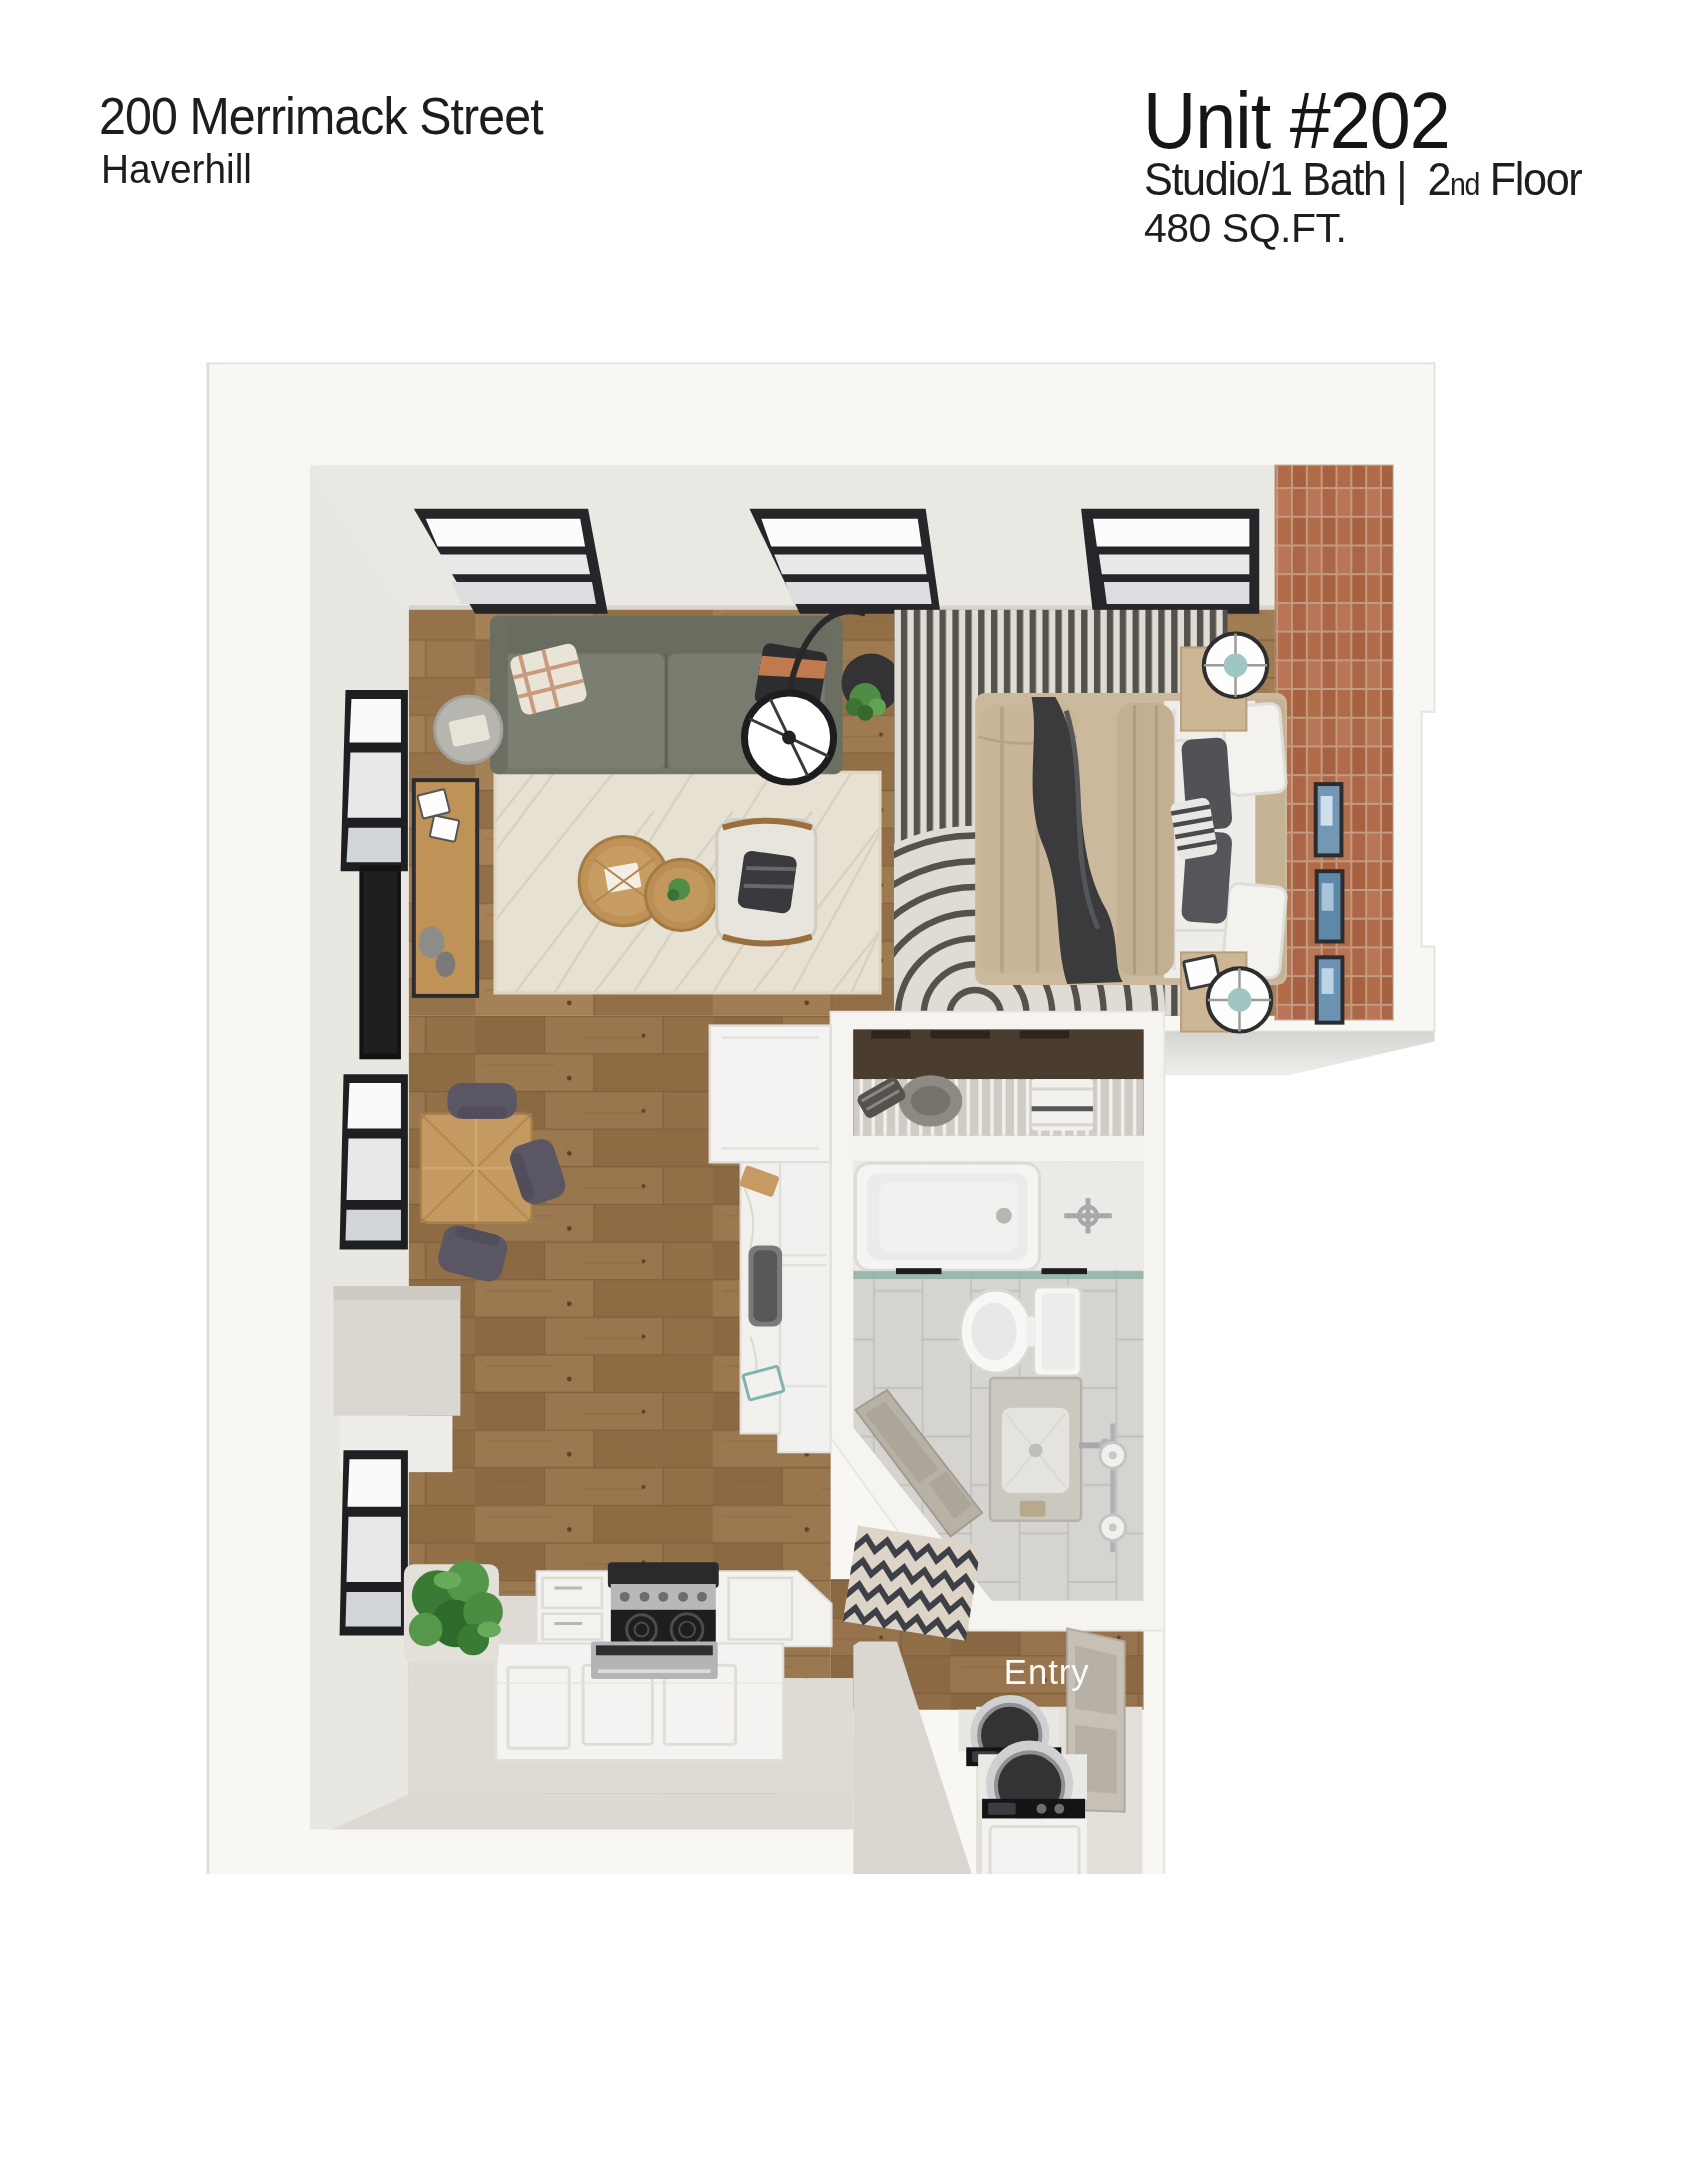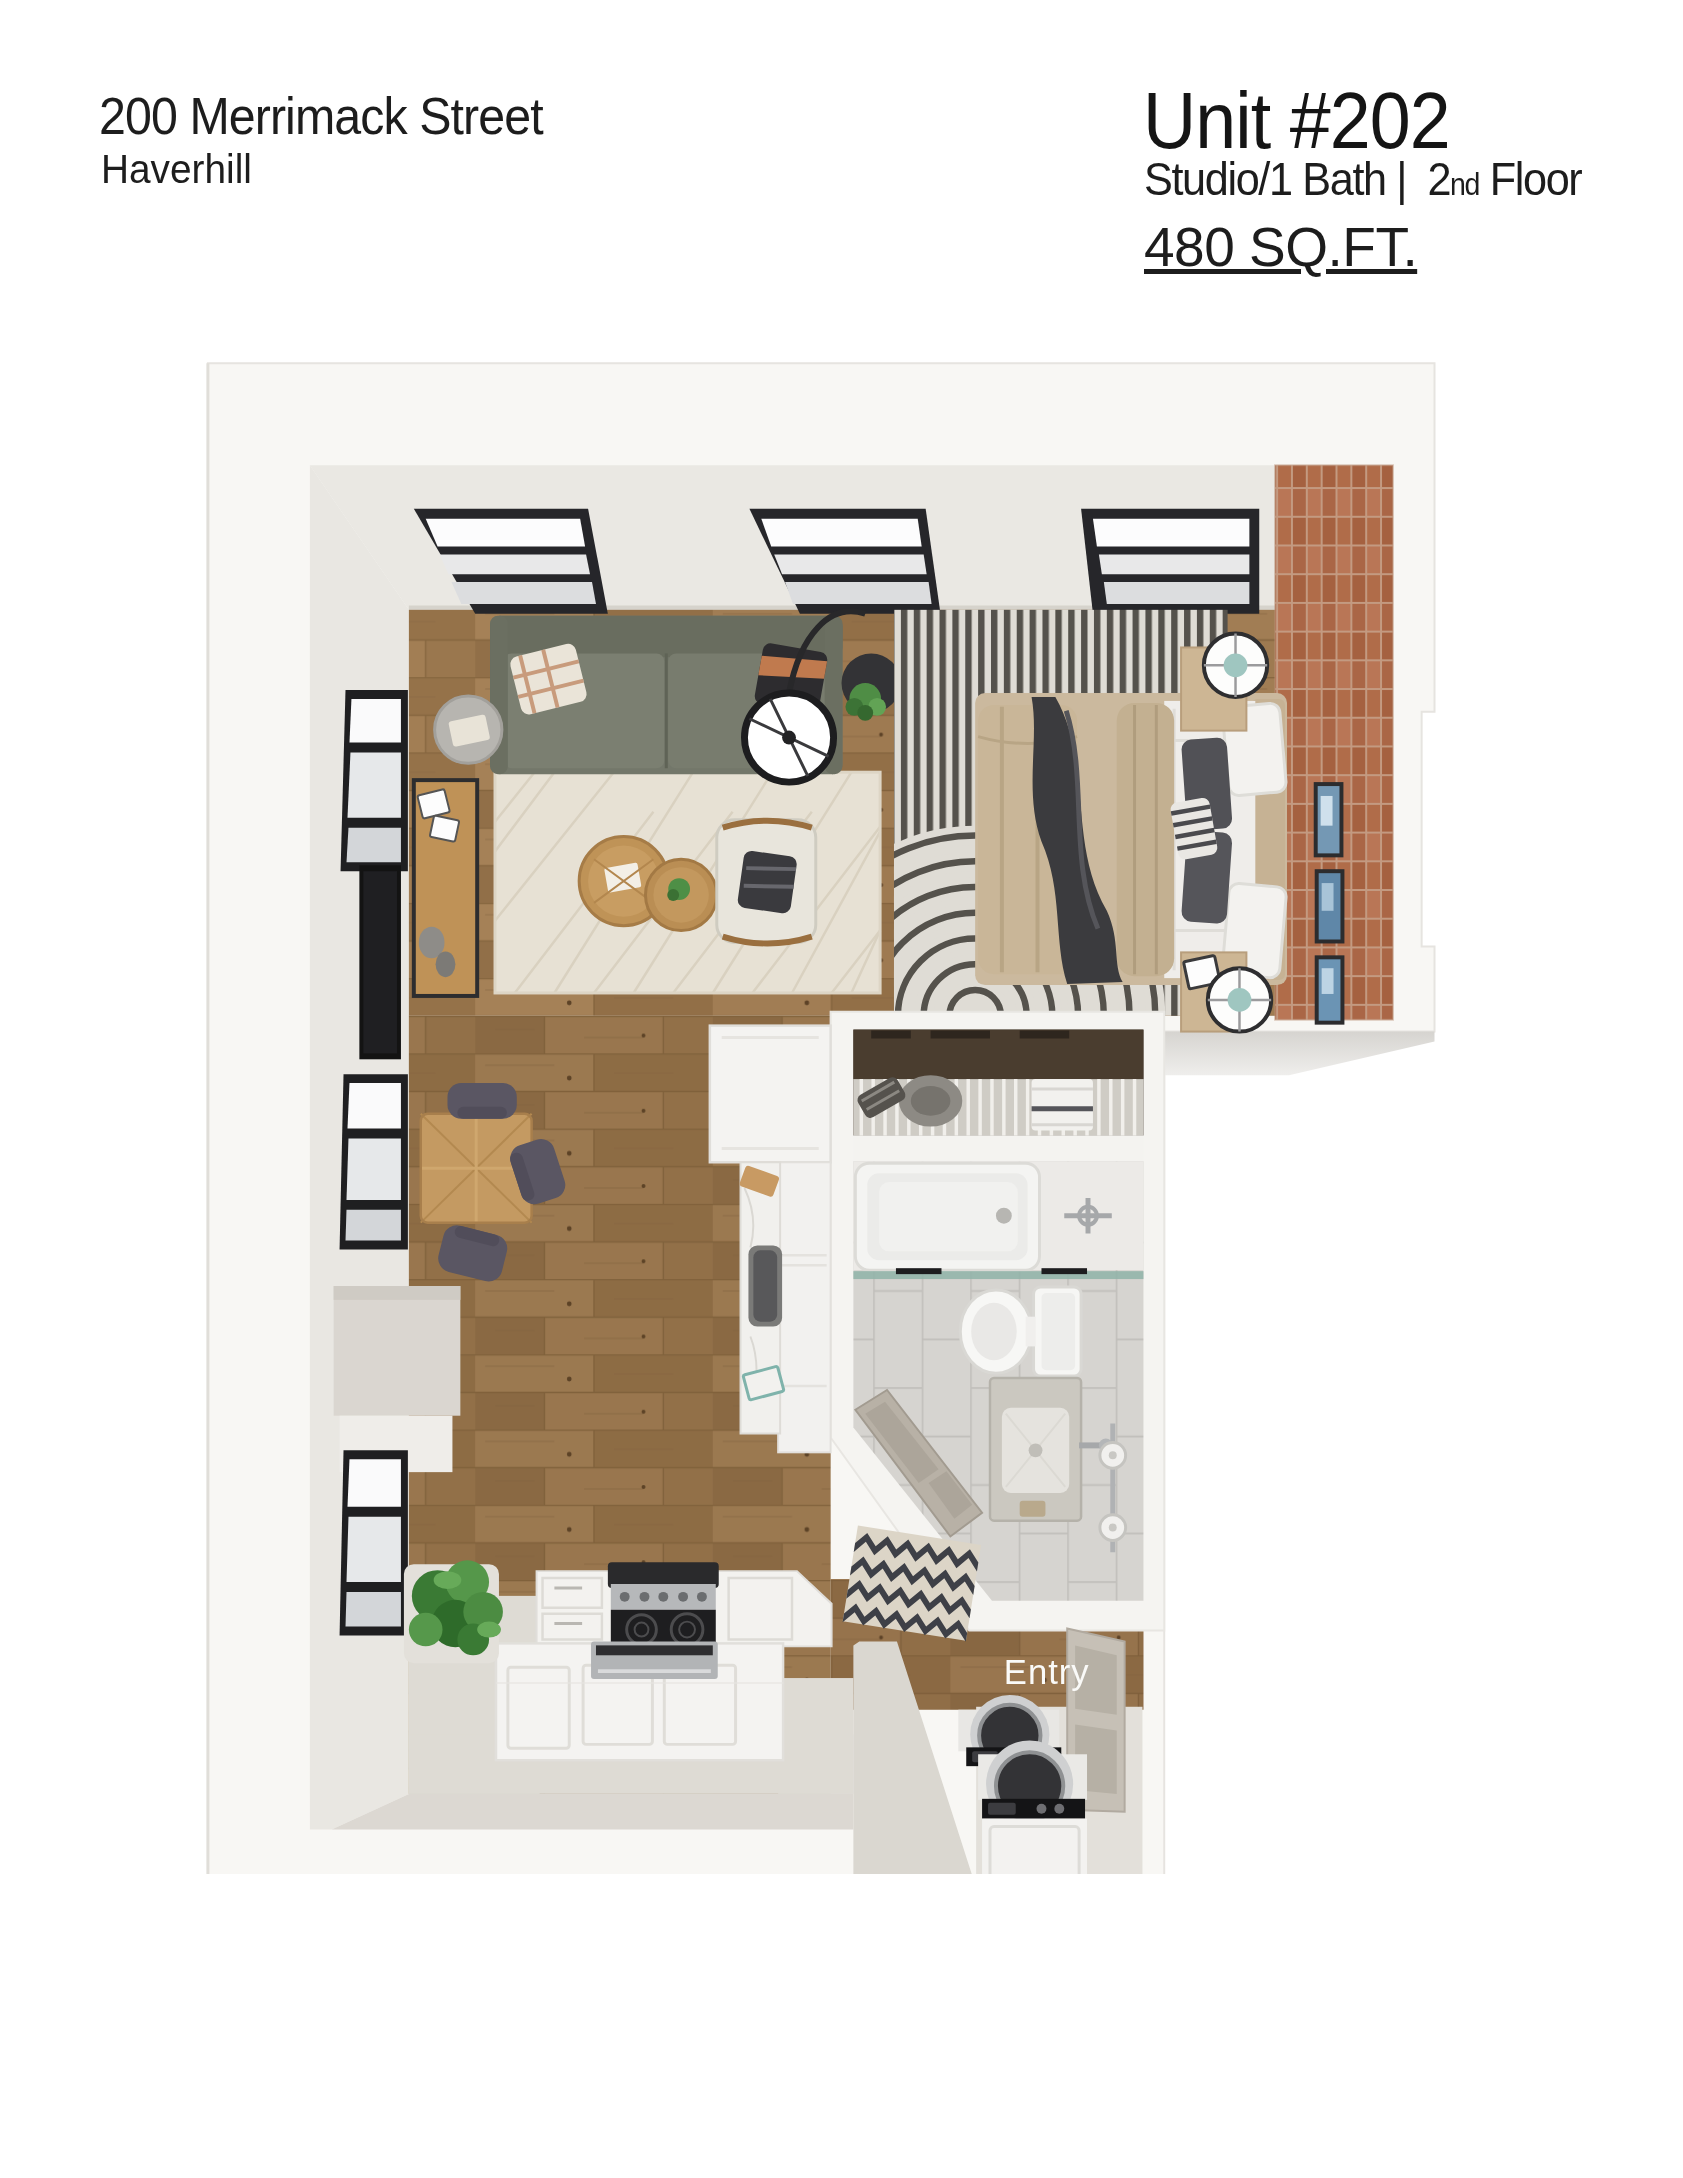--- a/index.html
+++ b/index.html
@@ -3,21 +3,21 @@
 <meta charset="utf-8">
 <style>
 html,body{margin:0;padding:0;background:#ffffff;}
 .page{position:relative;width:1683px;height:1874px;background:#ffffff;font-family:"Liberation Sans",sans-serif;overflow:hidden;padding-left:40px;}
 .t{position:absolute;color:#1d1d1d;line-height:1;white-space:nowrap;}
 .l1{left:99px;top:90px;font-size:52px;letter-spacing:-1px;transform:scaleX(0.93);transform-origin:0 0;}
 .l2{left:101px;top:149px;font-size:40px;transform:scaleX(0.97);transform-origin:0 0;}
 .u1{left:1143px;top:81px;font-size:80px;letter-spacing:-1px;color:#151515;transform:scaleX(0.92);transform-origin:0 0;}
 .u2{left:1144px;top:155px;font-size:47px;letter-spacing:-1.5px;transform:scaleX(0.92);transform-origin:0 0;}
 .u2 .sm{font-size:31px;}
-.u3{left:1144px;top:220px;font-size:55px;letter-spacing:-0.5px;text-decoration:underline;}
+.u3{left:1144px;top:208px;font-size:41px;letter-spacing:-0.5px;}
 </style>
 </head>
 <body>
 <div class="page">
 
 <div class="t l1">200 Merrimack Street</div>
     <div class="t l2">Haverhill</div>
 
 <div class="t u1">Unit #202</div>
     <div class="t u2">Studio/1 Bath&nbsp;|&nbsp; 2<span class="sm">nd</span> Floor</div>

